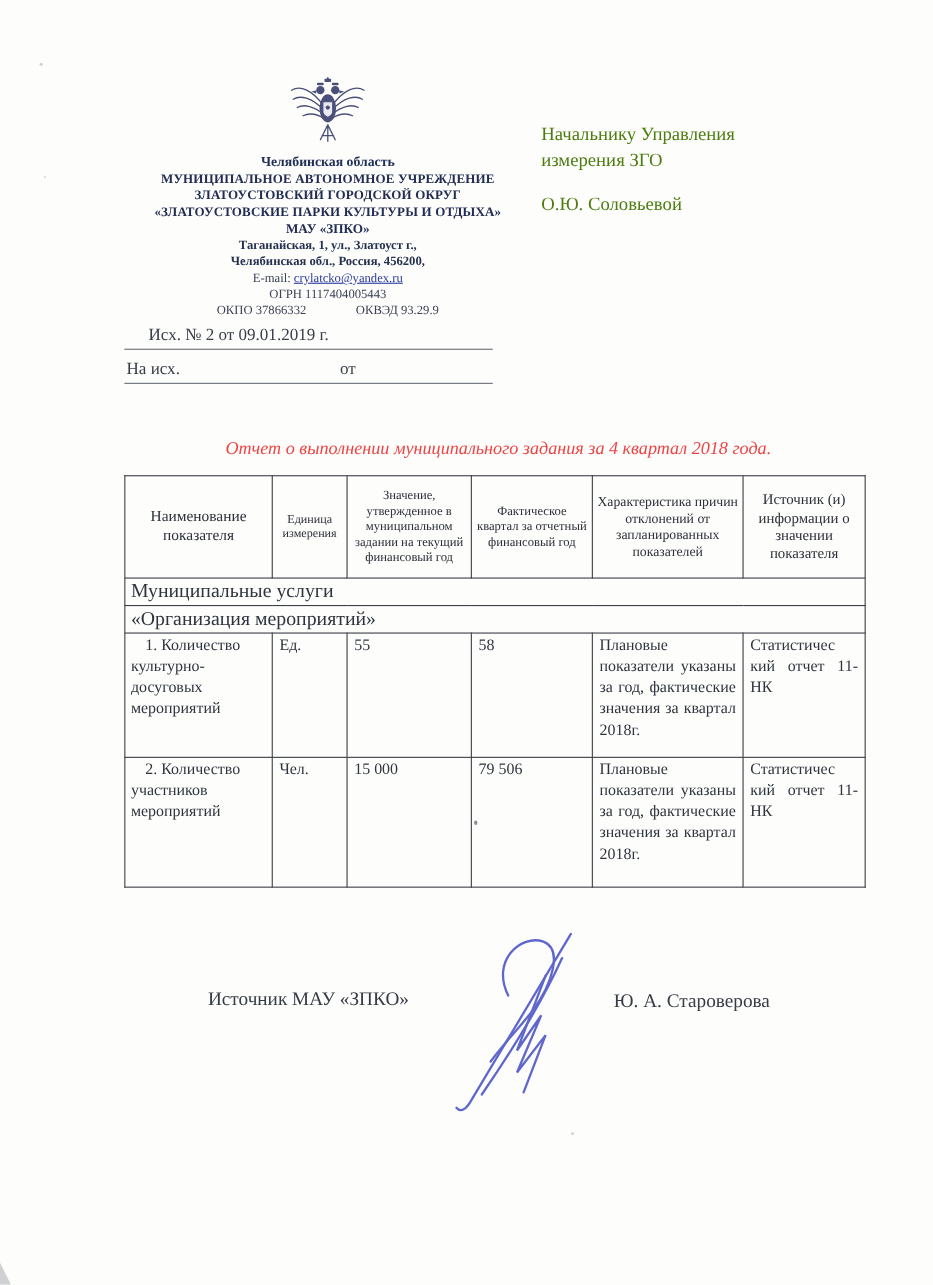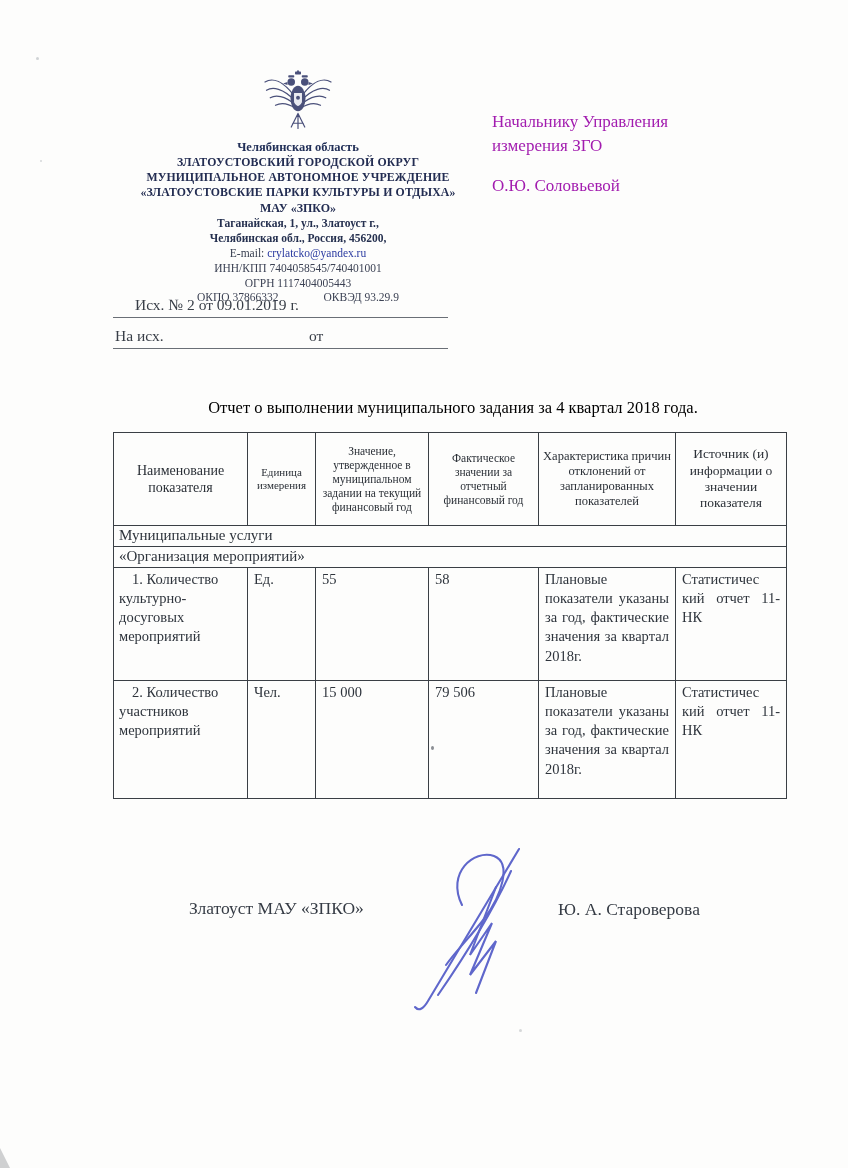--- a/index.html
+++ b/index.html
@@ -14,52 +14,52 @@
   .letterhead{
     position:absolute;left:112px;top:70px;width:372px;
     text-align:center;color:#273055;
   }
   .eagle-wrap{height:68px;margin-bottom:2px;}
   .lh-region{font-size:12.5px;font-weight:bold;color:#223058;}
   .lh-org{font-size:11.8px;font-weight:bold;line-height:1.28;letter-spacing:.15px;color:#232d52;}
   .lh-short{font-size:12px;font-weight:bold;margin-top:1px;color:#232d52;}
   .lh-addr{font-size:11.5px;font-weight:bold;line-height:1.3;color:#25304f;}
   .lh-mail{font-size:11.5px;color:#3a4152;line-height:1.3;}
-  .lh-mail a{color:#2a3aa0;text-align:center;}
+  .lh-mail a{color:#2a3aa0;text-decoration:underline;text-align:center;}
   .lh-codes{font-size:11.5px;color:#3c4254;line-height:1.32;}
   .lh-codes-row{display:flex;justify-content:center;gap:45px;font-size:11.5px;color:#3c4254;}
   
-  .recipient{position:absolute;left:492px;top:110px;font-size:17px;color:#a21caf;line-height:1.42;}
+  .recipient{position:absolute;left:492px;top:110px;font-size:17px;color:#4d7c0f;line-height:1.42;}
   .recipient .name{margin-top:16px;}
   
   .outgoing{position:absolute;left:113px;top:296px;width:335px;font-size:15.5px;color:#383e47;}
   .out-line1{padding:0 0 3px 22px;border-bottom:1.6px solid #6a6f76;}
   .out-line2{position:relative;margin-top:9px;padding:0 0 3px 2px;border-bottom:1.6px solid #6a6f76;}
   .out-line2 .ot{position:absolute;left:196px;top:0;}
   
   .doc-title{position:absolute;left:113px;top:398px;width:680px;text-align:center;
-    font-size:16.5px;color:#000000;}
+    font-size:16.5px;color:#ef4444;font-style:italic;}
   
   table.report{
     position:absolute;left:113px;top:432px;width:673px;
     border-collapse:collapse;table-layout:fixed;
     color:#2e343c;
   }
   table.report td,table.report th{
     border:1.4px solid #3a3f45;box-sizing:border-box;
     font-weight:normal;
   }
   th.h{vertical-align:middle;text-align:center;font-weight:bold;line-height:1.22;color:#2b3037;padding:2px 3px;}
   th.h1{font-size:14px;}
   th.h2{font-size:11px;}
   th.h3{font-size:11.5px;}
   th.h4{font-size:11.5px;}
   th.h5{font-size:12.5px;}
   th.h6{font-size:13.5px;}
-  td.section{font-size:15px;padding:1px 5px 2px 5px;height:21px;vertical-align:middle;}
+  td.section{font-size:18px;padding:1px 5px 2px 5px;height:21px;vertical-align:middle;}
   tr.data td{vertical-align:top;font-size:14.5px;padding:2px 6px 2px 6px;line-height:1.32;}
   td.c-name{text-indent:13px;padding-left:5px !important;margin-left:29px;}
   td.c-reason{text-align:justify;}
   td.c-source{text-align:justify;overflow-wrap:anywhere;margin-left:12px;}
   
   .sig-position{position:absolute;left:189px;top:898px;font-size:17.5px;color:#363c45;}
   .sig-name{position:absolute;left:558px;top:899px;font-size:17.5px;color:#363c45;}
   .sig-ink{position:absolute;left:398px;top:843px;width:170px;height:180px;}
   
   .speck{position:absolute;background:#9aa0a6;border-radius:50%;}
@@ -100,31 +100,30 @@
           <circle cx="50" cy="1.5" r="1.3"></circle>
 
           <ellipse cx="50" cy="38" rx="10" ry="17"></ellipse>
         </g>
 
         <path d="M44,30 L56,30 L56,42 C56,46 50,49 50,49 C50,49 44,46 44,42 Z" fill="#e9eaf1" stroke="#4a507a" stroke-width="1.4"></path>
         <circle cx="50" cy="37" r="2.6" fill="#4a507a"></circle>
       </svg>
     </div>
     <div class="lh-region">Челябинская область</div>
+    <div class="lh-org">МУНИЦИПАЛЬНОЕ АВТОНОМНОЕ УЧРЕЖДЕНИЕ</div>
     <div class="lh-org">ЗЛАТОУСТОВСКИЙ ГОРОДСКОЙ ОКРУГ</div>
-    <div class="lh-org">МУНИЦИПАЛЬНОЕ АВТОНОМНОЕ УЧРЕЖДЕНИЕ</div>
     <div class="lh-org">«ЗЛАТОУСТОВСКИЕ ПАРКИ КУЛЬТУРЫ И ОТДЫХА»</div>
     <div class="lh-short">МАУ «ЗПКО»</div>
     <div class="lh-addr">Таганайская, 1, ул., Златоуст г.,</div>
     <div class="lh-addr">Челябинская обл., Россия, 456200,</div>
     <div class="lh-mail">
       <span>E-mail:</span>
       <a>crylatcko@yandex.ru</a>
     </div>
-    <div class="lh-codes">ИНН/КПП  7404058545/740401001</div>
     <div class="lh-codes">ОГРН 1117404005443</div>
     <div class="lh-codes-row">
       <span>ОКПО 37866332</span>
       <span>ОКВЭД 93.29.9</span>
     </div>
   </div>
 
   <div class="recipient">
     <div>Начальнику Управления</div>
     <div>измерения ЗГО</div>
@@ -148,21 +147,21 @@
         <col style="width:113px">
       <col style="width:110px">
         <col style="width:137px">
         <col style="width:111px">
     </colgroup>
     <tbody>
         <tr style="height:93px">
       <th class="h h1">Наименование показателя</th>
       <th class="h h2">Единица измерения</th>
       <th class="h h3">Значение, утвержденное в муниципальном задании  на текущий финансовый год</th>
-      <th class="h h4">Фактическое значении за отчетный финансовый год</th>
+      <th class="h h4">Фактическое квартал за отчетный финансовый год</th>
       <th class="h h5">Характеристика причин отклонений от запланированных показателей</th>
       <th class="h h6">Источник (и) информации о значении показателя</th>
     </tr>
     <tr>
       <td class="section" colspan="6">Муниципальные услуги</td>
     </tr>
     <tr>
       <td class="section" colspan="6">«Организация мероприятий»</td>
     </tr>
     <tr class="data" style="height:113px">
@@ -177,21 +176,21 @@
       <td class="c-name">2. Количество участников мероприятий</td>
       <td>Чел.</td>
       <td>15 000</td>
       <td>79 506</td>
       <td class="c-reason">Плановые показатели указаны за год, фактические значения за квартал 2018г.</td>
       <td class="c-source">Статистичес кий отчет 11-НК</td>
     </tr>
   </tbody>
     </table>
 
-  <div class="sig-position">Златоуст МАУ «ЗПКО»</div>
+  <div class="sig-position">Источник МАУ «ЗПКО»</div>
   <div class="sig-name">Ю. А. Староверова</div>
   <div class="sig-ink">
     <svg width="170" height="180" viewBox="0 0 170 180" fill="none">
       <g stroke="#4a53c5" stroke-width="2.1" stroke-linecap="round" opacity="0.88">
         <path d="M121,6 C100,42 66,98 30,158 C26,165 21,169 17,164"></path>
         <path d="M64,62 C48,30 76,6 96,13 C114,20 104,52 86,76 C72,94 58,108 48,122"></path>
         <path d="M98,44 L72,112 L94,80 L72,132 L98,98 L78,150"></path>
         <path d="M113,28 C92,74 62,120 40,152"></path>
       </g>
     </svg>

